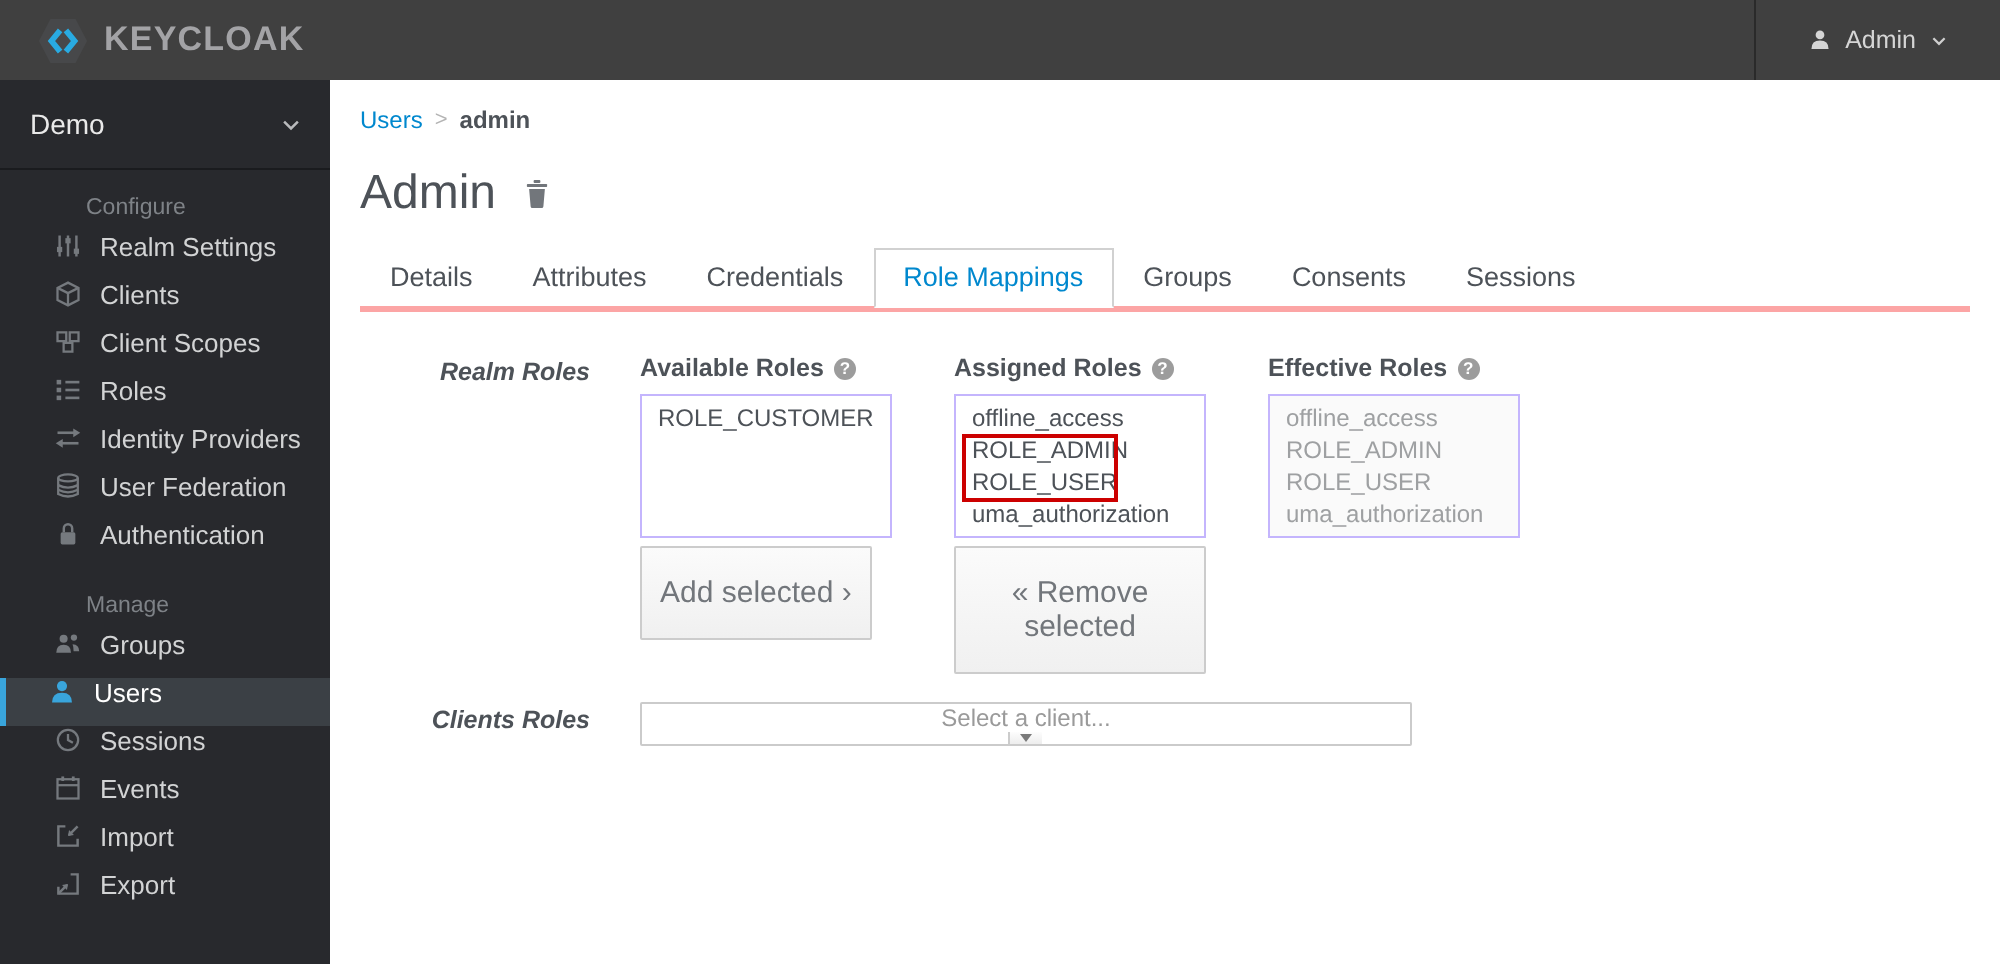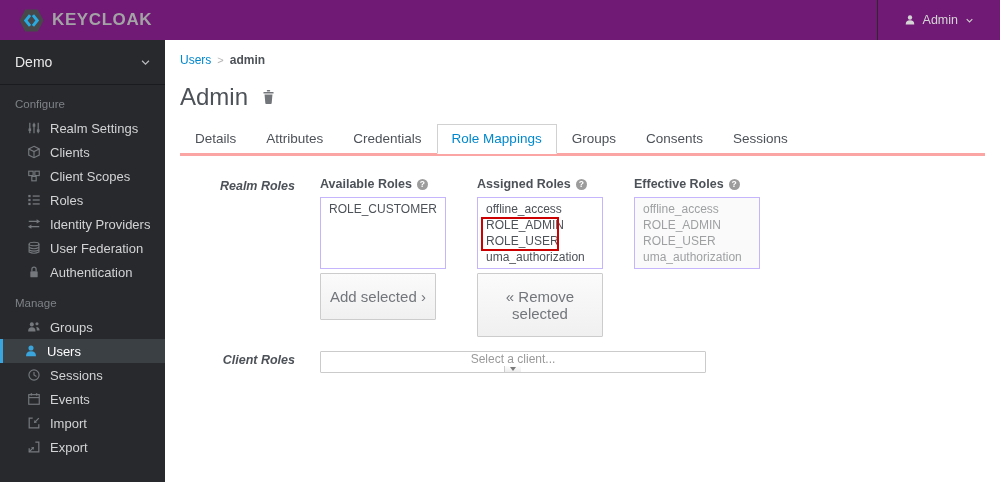--- a/index.html
+++ b/index.html
@@ -1,36 +1,36 @@
 <!DOCTYPE html>
 <html><head>
 <meta charset="utf-8">
 <style>
   * { margin:0; padding:0; box-sizing:border-box; }
   html,body { width:1000px; height:482px; overflow:hidden; background:#fff;
     font-family:"Liberation Sans", sans-serif; }
 
   
-  .topbar { height:40px; background:#701a75; display:flex; align-items:center; padding:0 0 0 18px; }
+  .topbar { height:40px; background:#404040; display:flex; align-items:center; padding:0 0 0 18px; }
   .brand { display:flex; align-items:center; gap:7px; cursor:pointer; }
   .brand-text { color:#a3a3a6; font-size:17px; font-weight:bold; letter-spacing:.6px; }
   .topbar-right { margin-left:auto; height:40px; display:flex; align-items:center;
     border-left:1px solid #2a2a2a; padding:0 26px 0 26px; gap:7px; cursor:pointer; }
   .topbar-right .uname { color:#d5d5d5; font-size:12.5px; }
   .icon { display:inline-flex; align-items:center; justify-content:center; }
 
   
   .wrap { display:flex; height:442px; }
 
   
   .sidebar { width:165px; background:#28292d; flex-shrink:0; }
   .realm-sel { height:45px; display:flex; align-items:center; justify-content:space-between;
     padding:0 14px 0 15px; color:#e9e9e9; font-size:14px; border-bottom:1px solid #1a1b1e; cursor:pointer; }
-  .nav-section-label { color:#7e8287; font-size:11.5px; padding:13px 0 6px 15px; }
-  .nav-item { height:24px; display:flex; align-items:center; padding-left:24px; gap:9px;
+  .nav-section-label { color:#7e8287; font-size:11.5px; padding:13px 0 6px 15px;margin-left:28px; }
+  .nav-item { height:24px; display:flex; align-items:flex-start; padding-left:24px; gap:9px;
     color:#d2d3d4; font-size:13px; cursor:pointer; border-left:3px solid transparent; }
   .nav-item .icon { color:#75797e; width:14px; }
   .nav-item.active { background:#3b4045; border-left-color:#39a5dc; padding-left:21px; color:#fff; }
   .nav-item.active .icon { color:#39a5dc; }
 
   
   .content { flex:1; background:#fff; padding:13px 15px 0 15px; position:relative; }
   .breadcrumb { font-size:12px; display:flex; align-items:center; gap:6px; }
   .breadcrumb a { color:#0088ce; text-decoration:none; cursor:pointer; }
   .breadcrumb .sep { color:#b4b4b4; font-size:11px; }
@@ -331,21 +331,21 @@
               <div class="opt">offline_access</div>
               <div class="opt">ROLE_ADMIN</div>
               <div class="opt">ROLE_USER</div>
               <div class="opt">uma_authorization</div>
             </div>
           </div>
         </div>
       </div>
 
       <div class="form-row">
-        <div class="flabel">Client Roles</div>
+        <div class="flabel">Clients Roles</div>
         <div class="select">
           <span class="ph">Select a client...</span>
           <span class="caret-btn">
               <span class="tri"></span>
             </span>
         </div>
       </div>
     </div>
   </div>
 </div>

